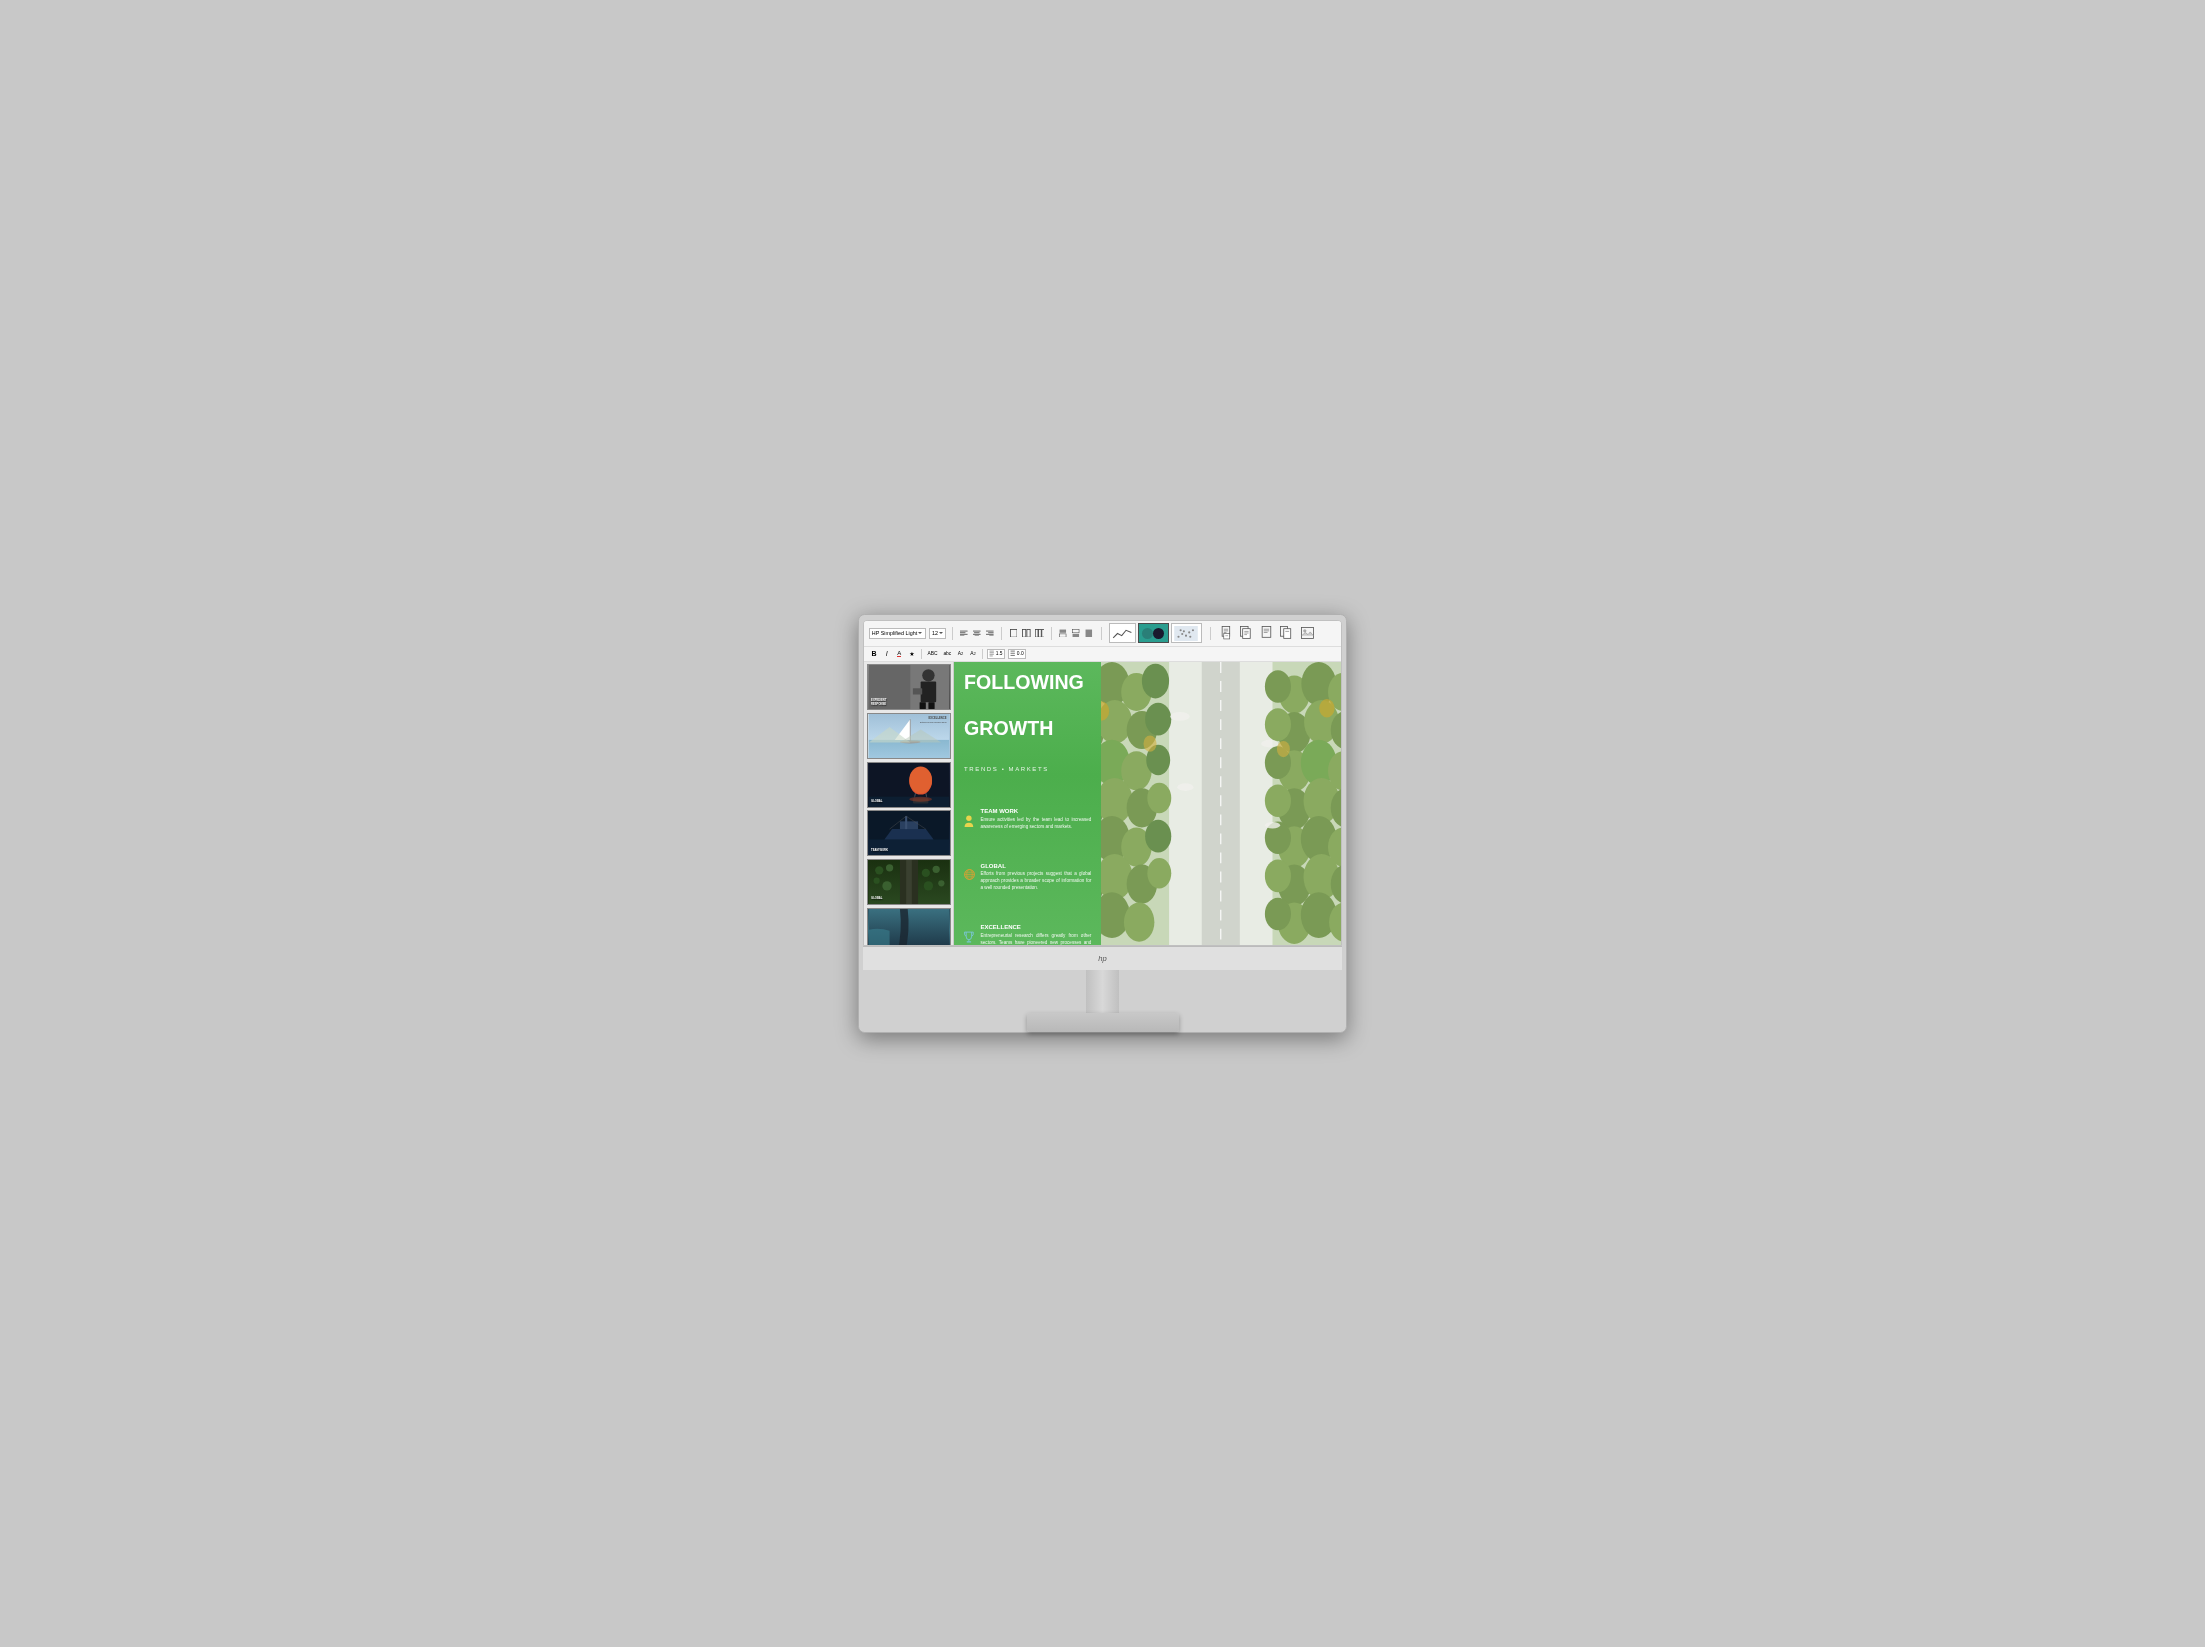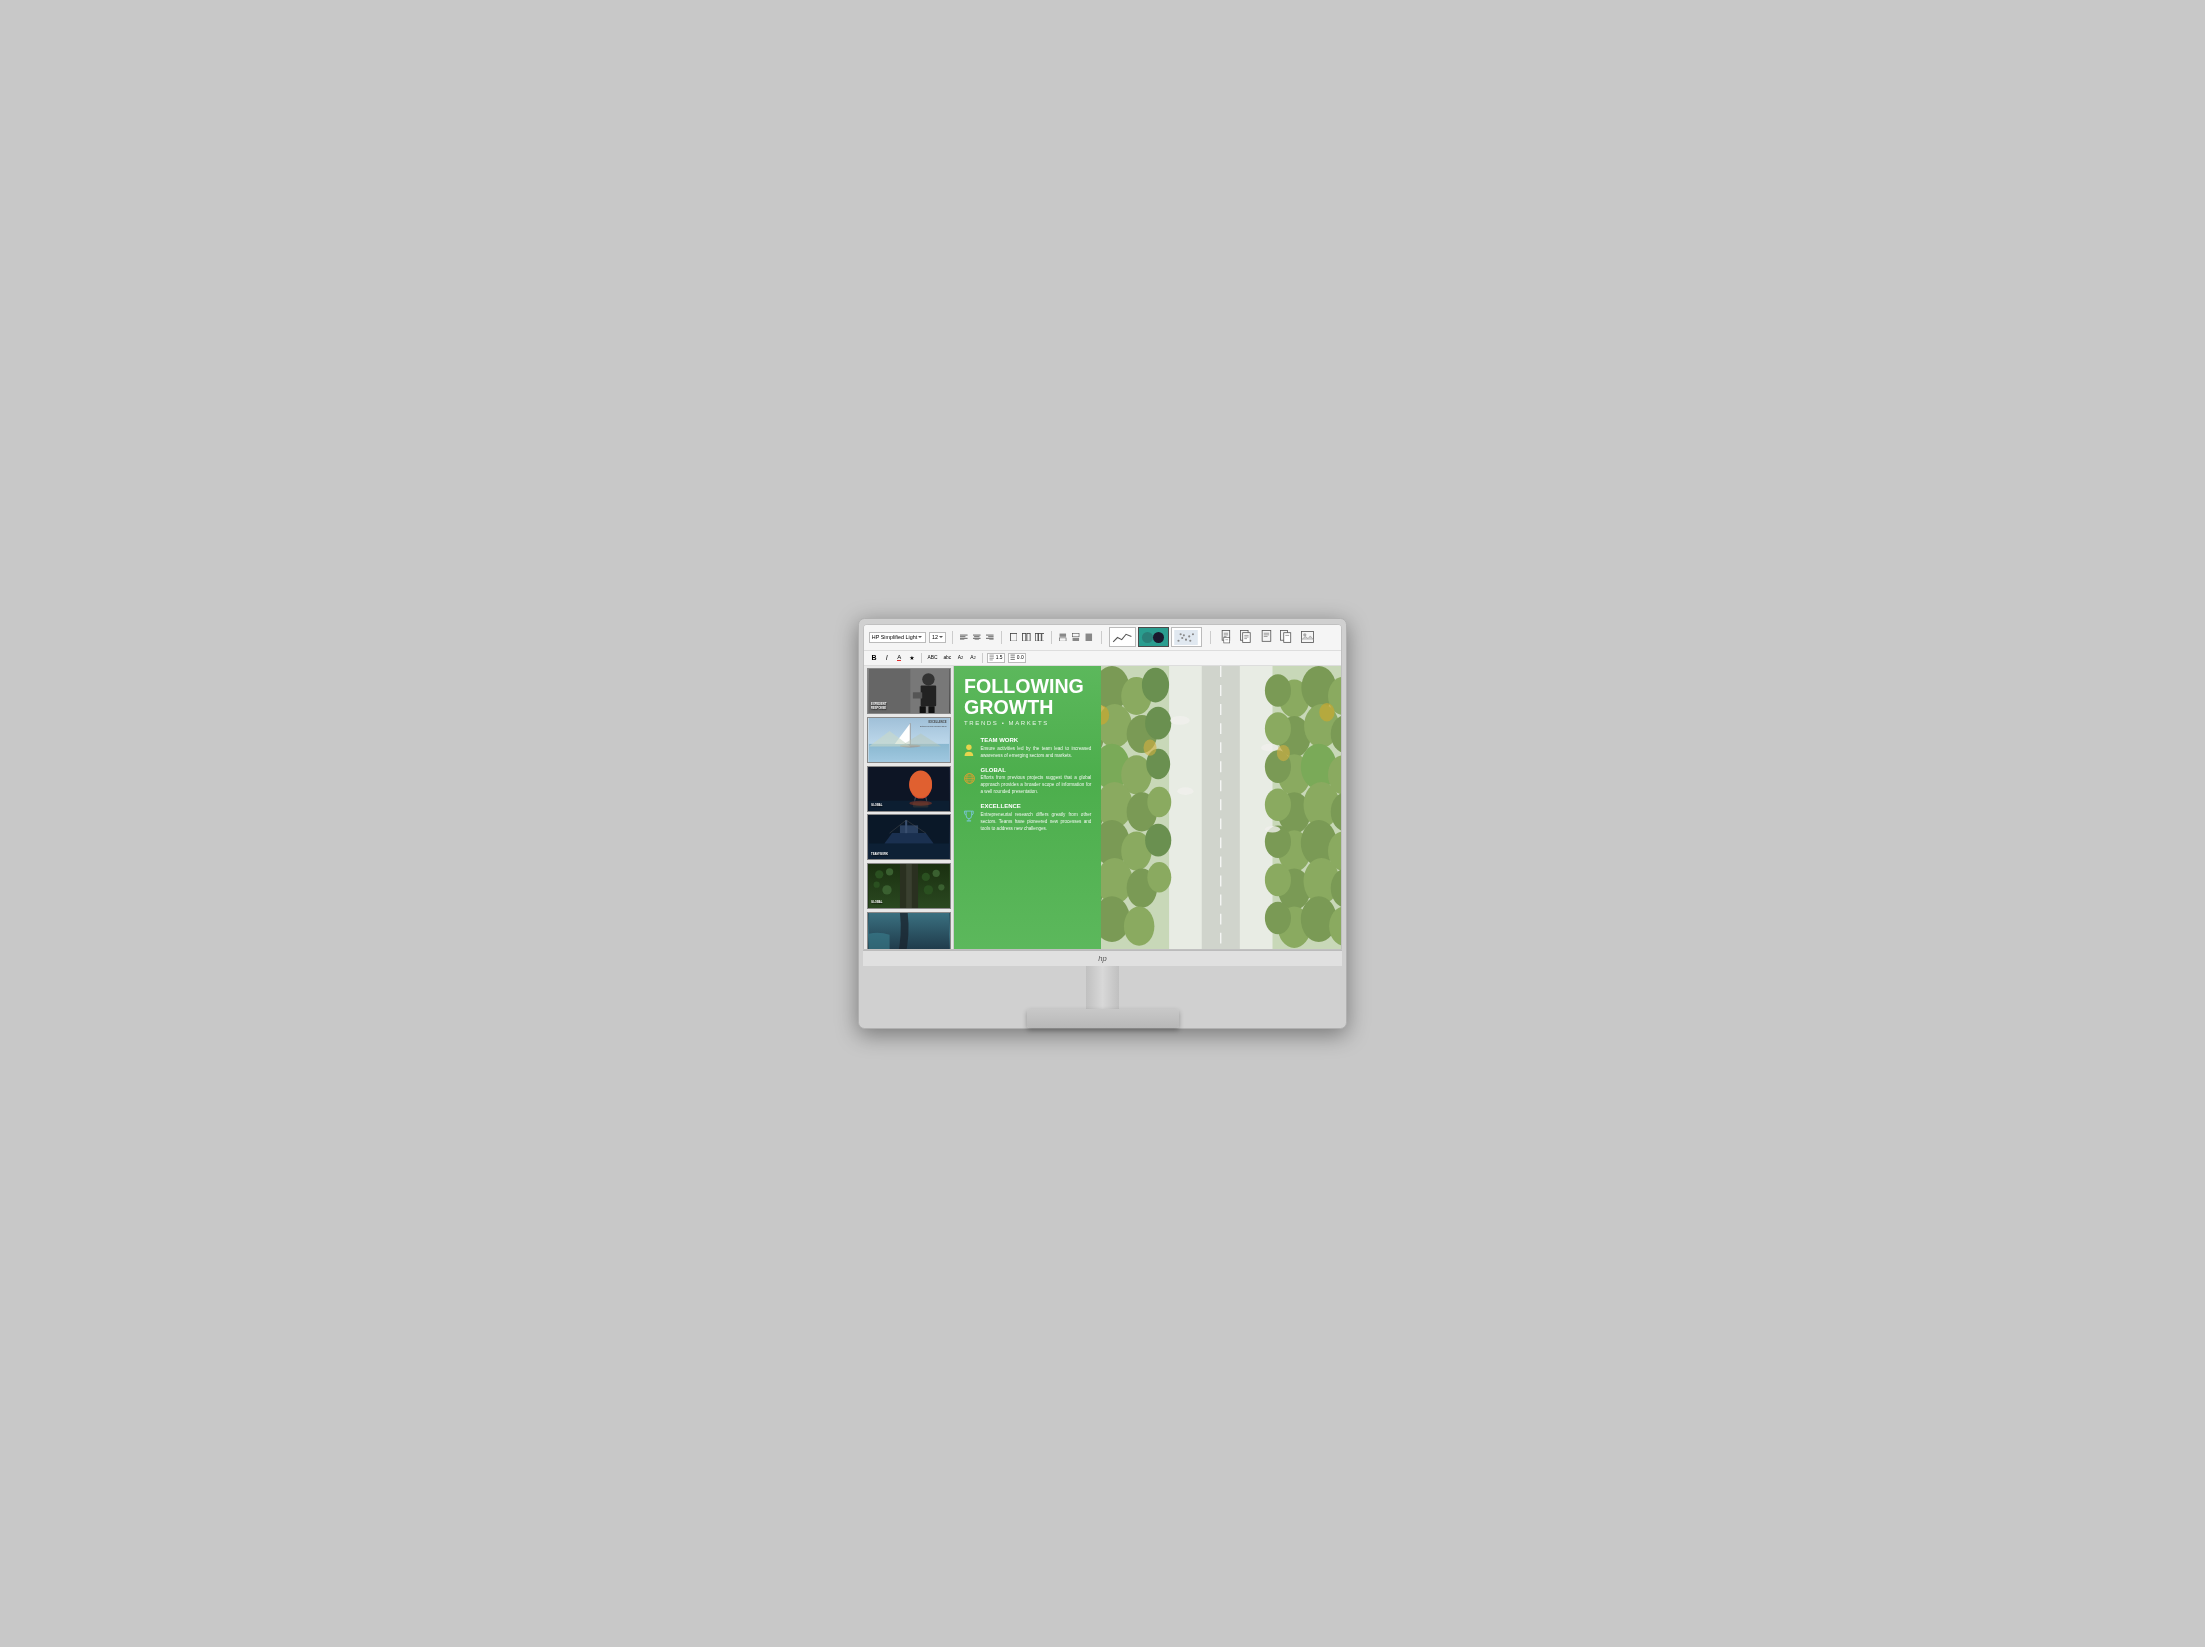--- a/index.html
+++ b/index.html
@@ -182,20 +182,21 @@
     }
 
     .slide-green-panel {
       width: 38%;
       background: linear-gradient(180deg, #5cb85c 0%, #4cae4c 40%, #5cb85c 100%);
       padding: 11px 9.8px;
       display: flex;
       flex-direction: column;
       justify-content: flex-start;
       color: white;
+      gap: 25px;
     }
 
     .slide-title-main {
       font-size: 19.6px;
       font-weight: 900;
       text-transform: uppercase;
       line-height: 1.0;
       color: white;
       margin-bottom: 2.2px;
     }
@@ -211,21 +212,21 @@
     .slide-image-panel {
       flex: 1;
       background: linear-gradient(135deg, #c8d8c0 0%, #a8c090 30%, #88b070 60%, #d0e0c8 100%);
       position: relative;
       overflow: hidden;
     }
 
     
     .monitor-bottom-bezel {
       background: #e0e0e0;
-      height: 16px;
+      height: 24px;
       display: flex;
       align-items: center;
       justify-content: center;
       border-top: 0.5px solid #bbb;
     }
 
     .hp-logo {
       font-size: 7.6px;
       color: #555;
       font-style: italic;

